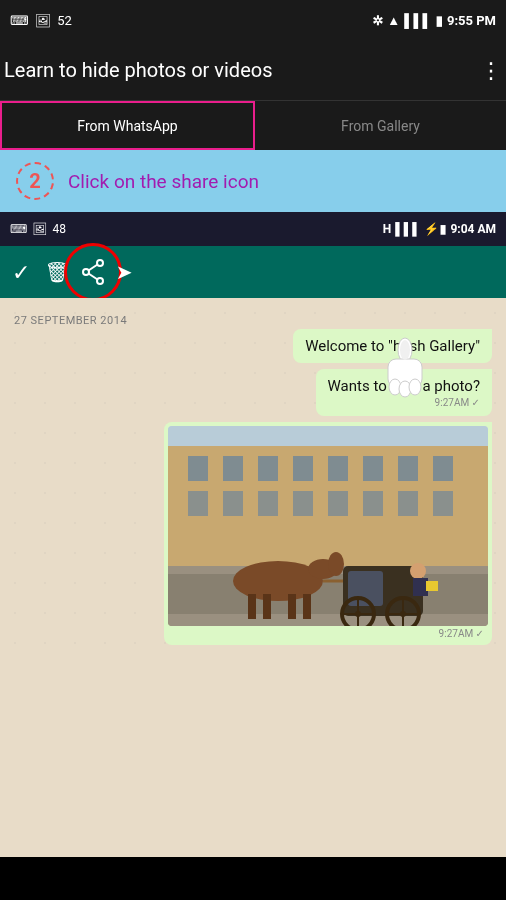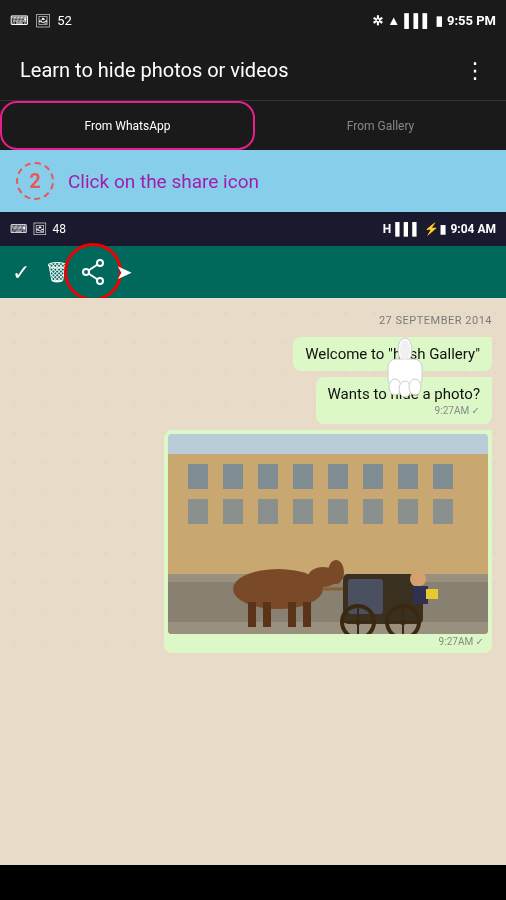--- a/index.html
+++ b/index.html
@@ -27,21 +27,21 @@
     .status-right { display: flex; align-items: center; gap: 4px; font-size: 13px; font-weight: bold; }
 
     
     .app-bar {
       width: 506px;
       height: 60px;
       background: #1a1a1a;
       display: flex;
       align-items: center;
       justify-content: space-between;
-      padding: 0 20px;
+      padding: 0 4px;
     }
     .app-bar-title {
       color: #fff;
       font-size: 20px;
       font-weight: 400;
     }
     .app-bar-menu {
       color: #fff;
       font-size: 22px;
       cursor: pointer;
@@ -53,23 +53,22 @@
       height: 50px;
       background: #1a1a1a;
       display: flex;
       border-top: 1px solid #333;
     }
     .tab {
       flex: 1;
       display: flex;
       align-items: center;
       justify-content: center;
-      font-size: 12px;
+      font-size: 14px;
       cursor: pointer;
-      border-radius: 17px;
     }
     .tab-active {
       color: #fff;
       border: 2px solid #e91e8c;
       background: transparent;
     }
     .tab-inactive {
       color: #888;
       text-align: right;
     }
@@ -164,24 +163,24 @@
     .chat-area {
       width: 506px;
       background: #e8dcc8;
       padding: 10px 14px;
       min-height: 300px;
       position: relative;
     }
 
     
     .date-sep {
-      text-align: right;
+      text-align: left;
       color: #7a7a7a;
       font-size: 11px;
-      margin: 6px 0 10px;
+      margin: 6px 0 2px;
       text-transform: uppercase;
       letter-spacing: 0.5px;
     }
 
     
     .msg-bubble-right {
       background: #dcf8c6;
       border-radius: 8px 0px 8px 8px;
       padding: 8px 12px;
       max-width: 75%;

